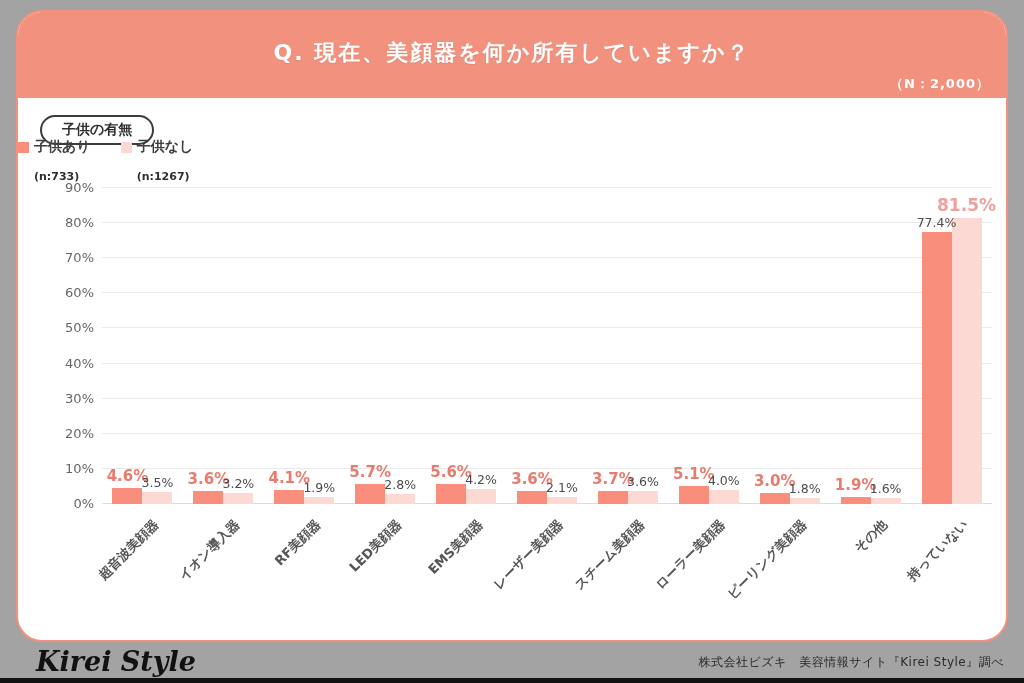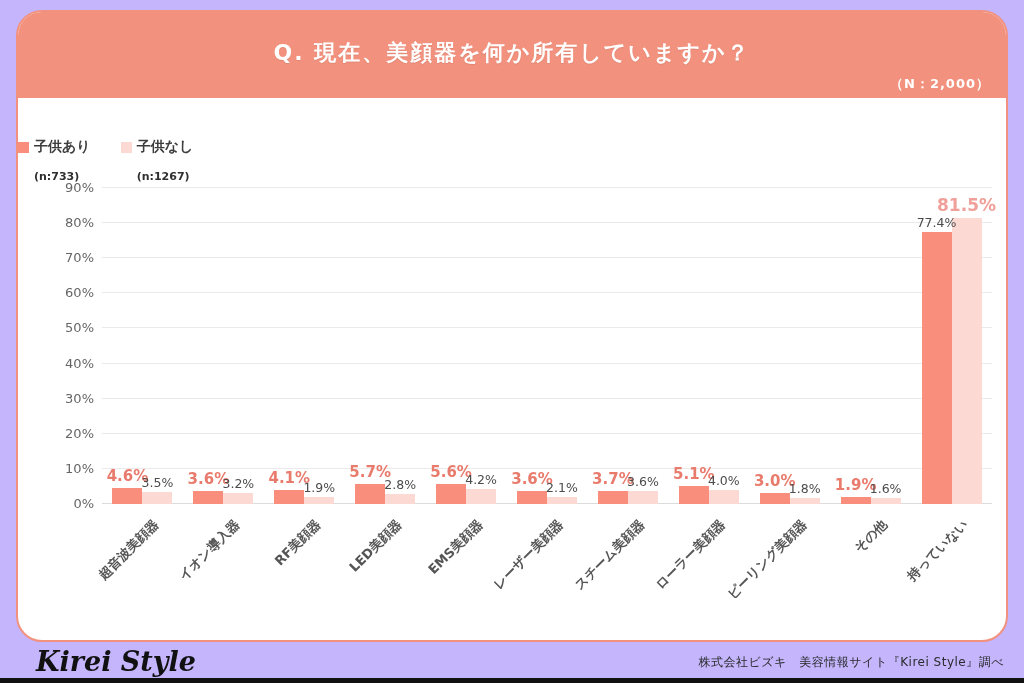--- a/index.html
+++ b/index.html
@@ -1,18 +1,18 @@
 <!DOCTYPE html>
 <html><head>
 <meta charset="utf-8">
 <style>
   * { margin:0; padding:0; box-sizing:border-box; }
   html,body { background:#fff; }
   body { font-family:"DejaVu Sans","Liberation Sans",sans-serif; }
-  #stage { position:relative; width:1024px; height:683px; background:#c4b5fd; overflow:hidden; }
+  #stage { position:relative; width:1024px; height:683px; background:#a3a3a3; overflow:hidden; }
 
   
   #card { position:absolute; left:16px; top:10px; width:992px; height:632px;
           background:#fff; border:2px solid #f2917d; border-radius:26px; overflow:hidden; }
   #hdr { position:absolute; left:0; top:0; width:100%; height:86px; background:#f2917d; }
   #hdr-title { position:absolute; left:0; top:26px; width:100%; text-align:center;
                color:#fff; font-size:22px; font-weight:bold; letter-spacing:2px;
                text-shadow:0 1px 1px rgba(0,0,0,0.08); }
   #hdr-n { position:absolute; right:16px; bottom:5px; color:#fff; font-size:13px; font-weight:bold; letter-spacing:1px; }
 
@@ -51,20 +51,21 @@
 <body>
 
 <div id="stage">
   <div id="card">
 
     <div id="hdr">
       <div id="hdr-title">Q. 現在、美顔器を何か所有していますか？</div>
       <div id="hdr-n">（N：2,000）</div>
     </div>
 
+    <div id="badge">子供の有無</div>
 
     <div id="legend">
       <div class="lg-item">
         <div class="lg-row">
           <span class="lg-sw" id="sw0" style="background: rgb(249, 142, 124);"></span>
           <span class="lg-label">子供あり</span>
         </div>
         <div class="lg-sub">(n:733)</div>
       </div>
       <div class="lg-item">

